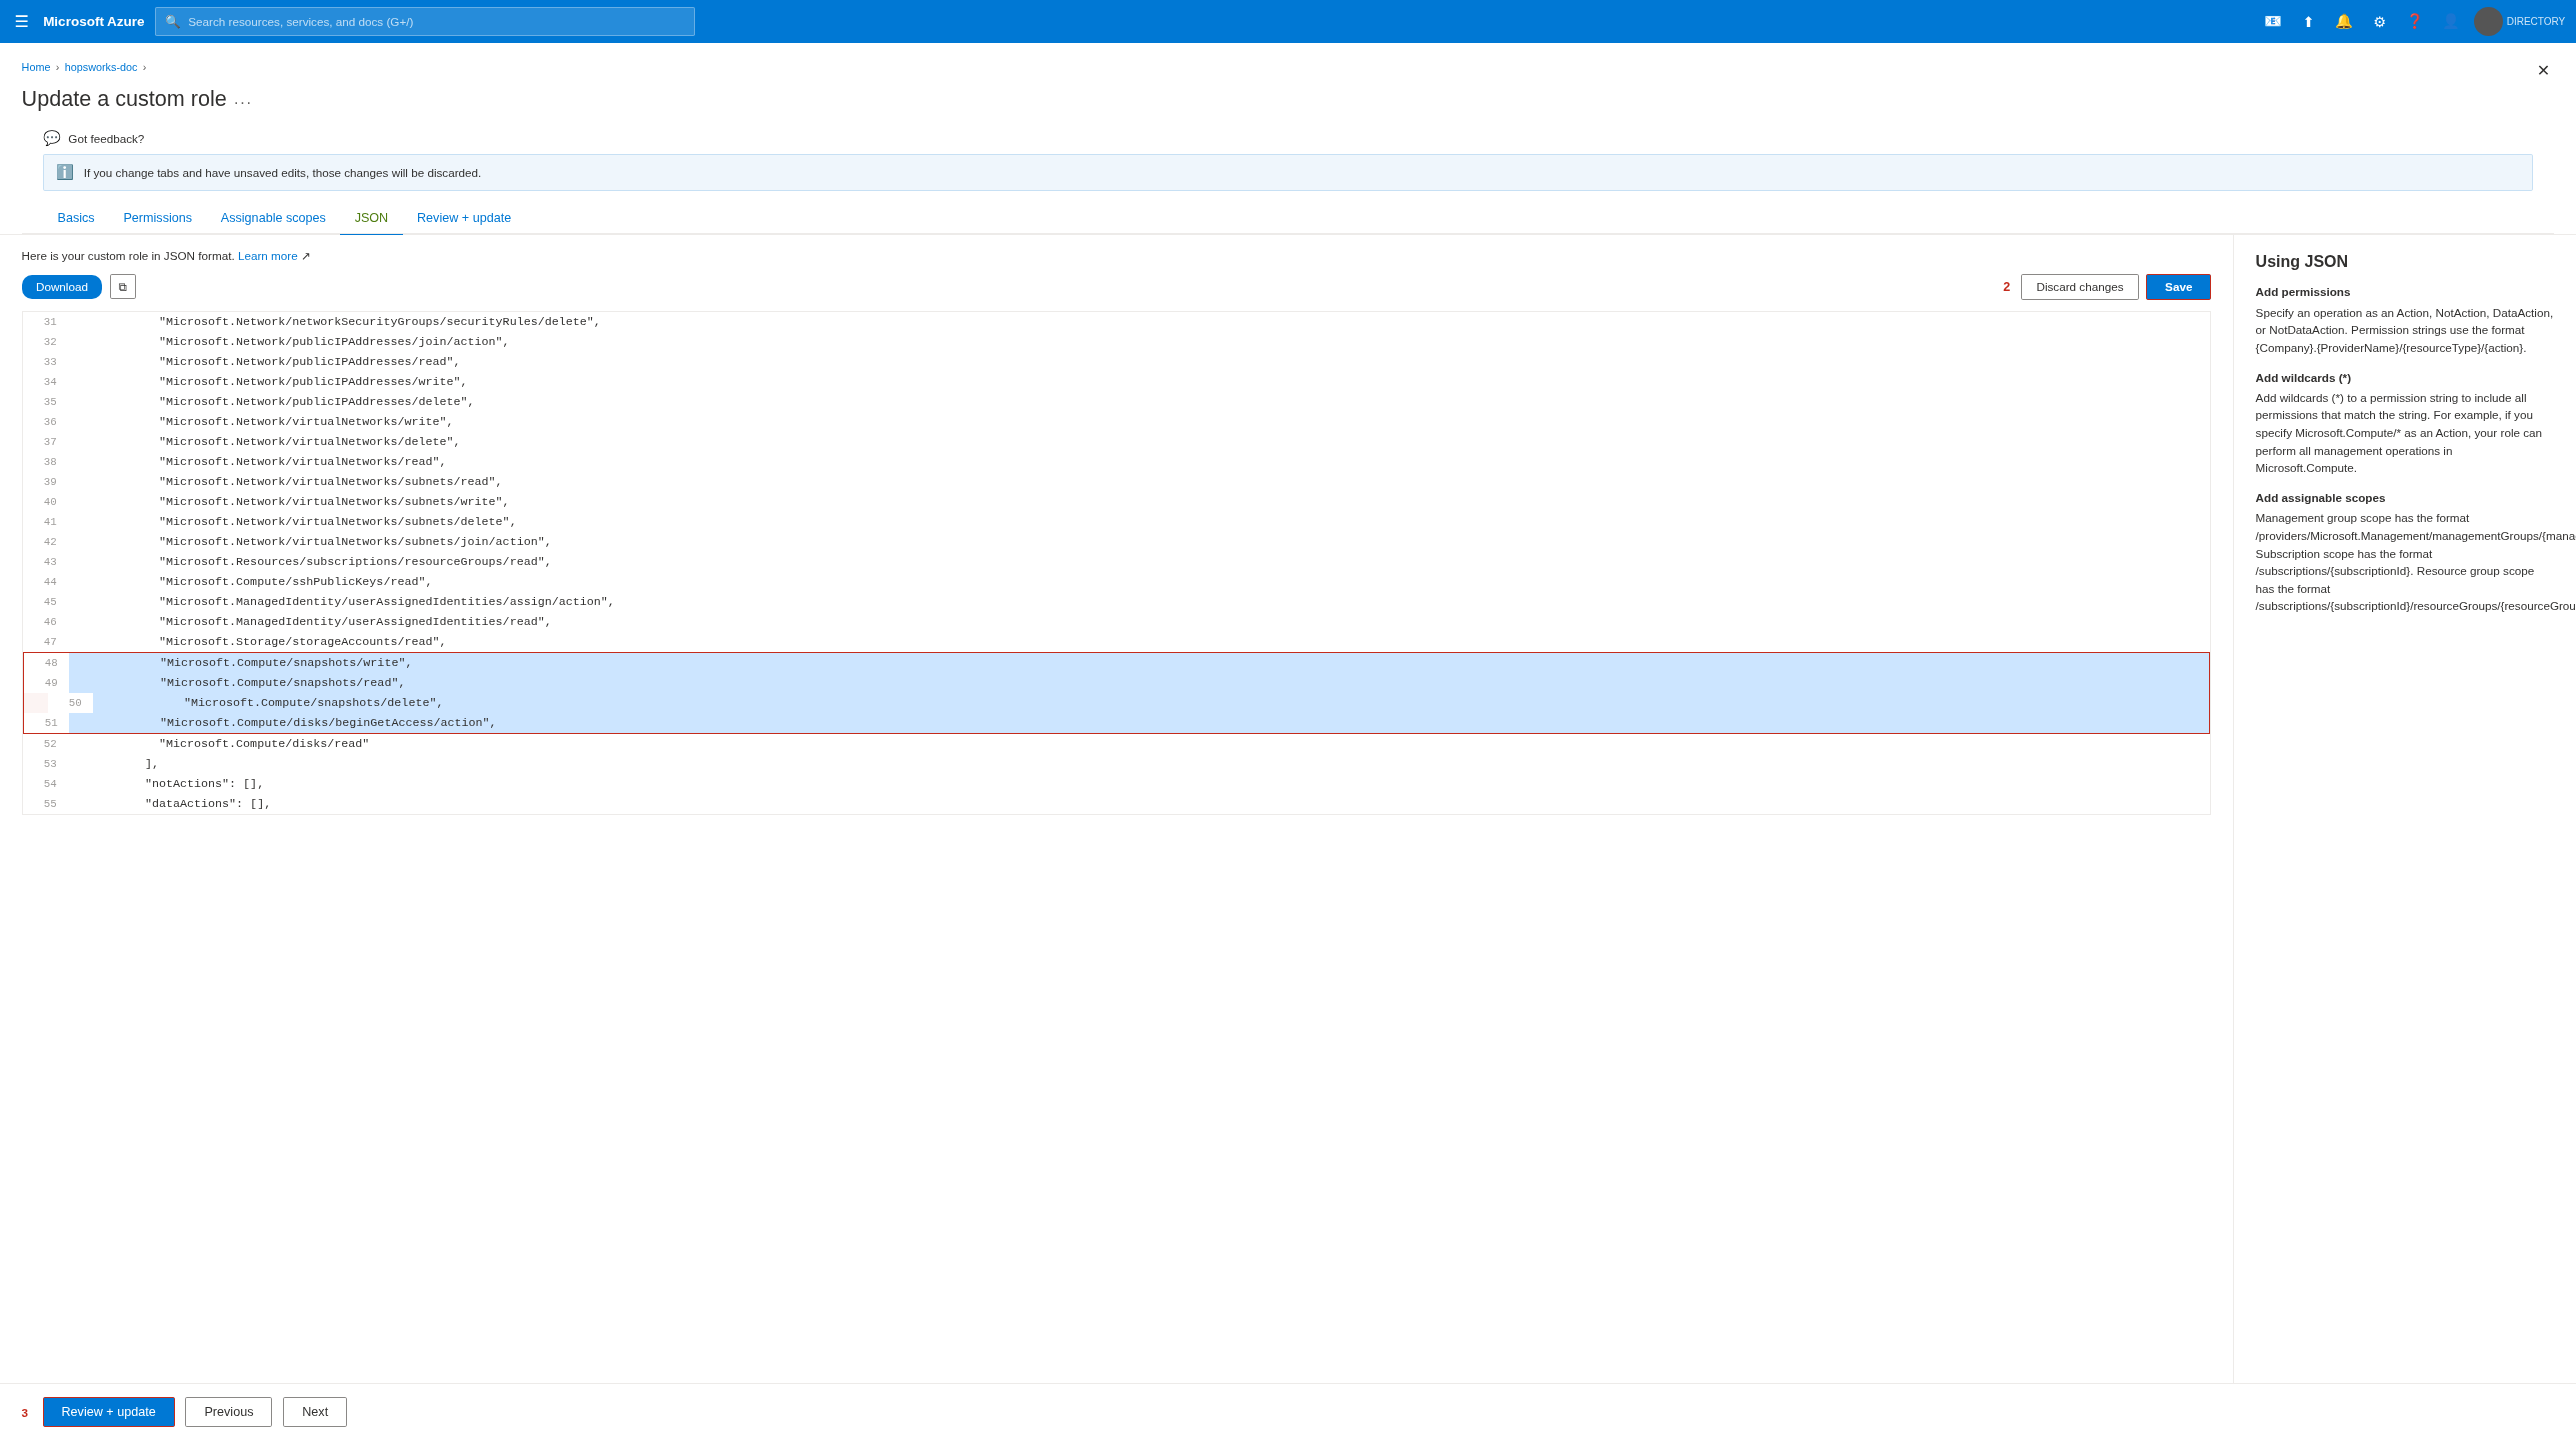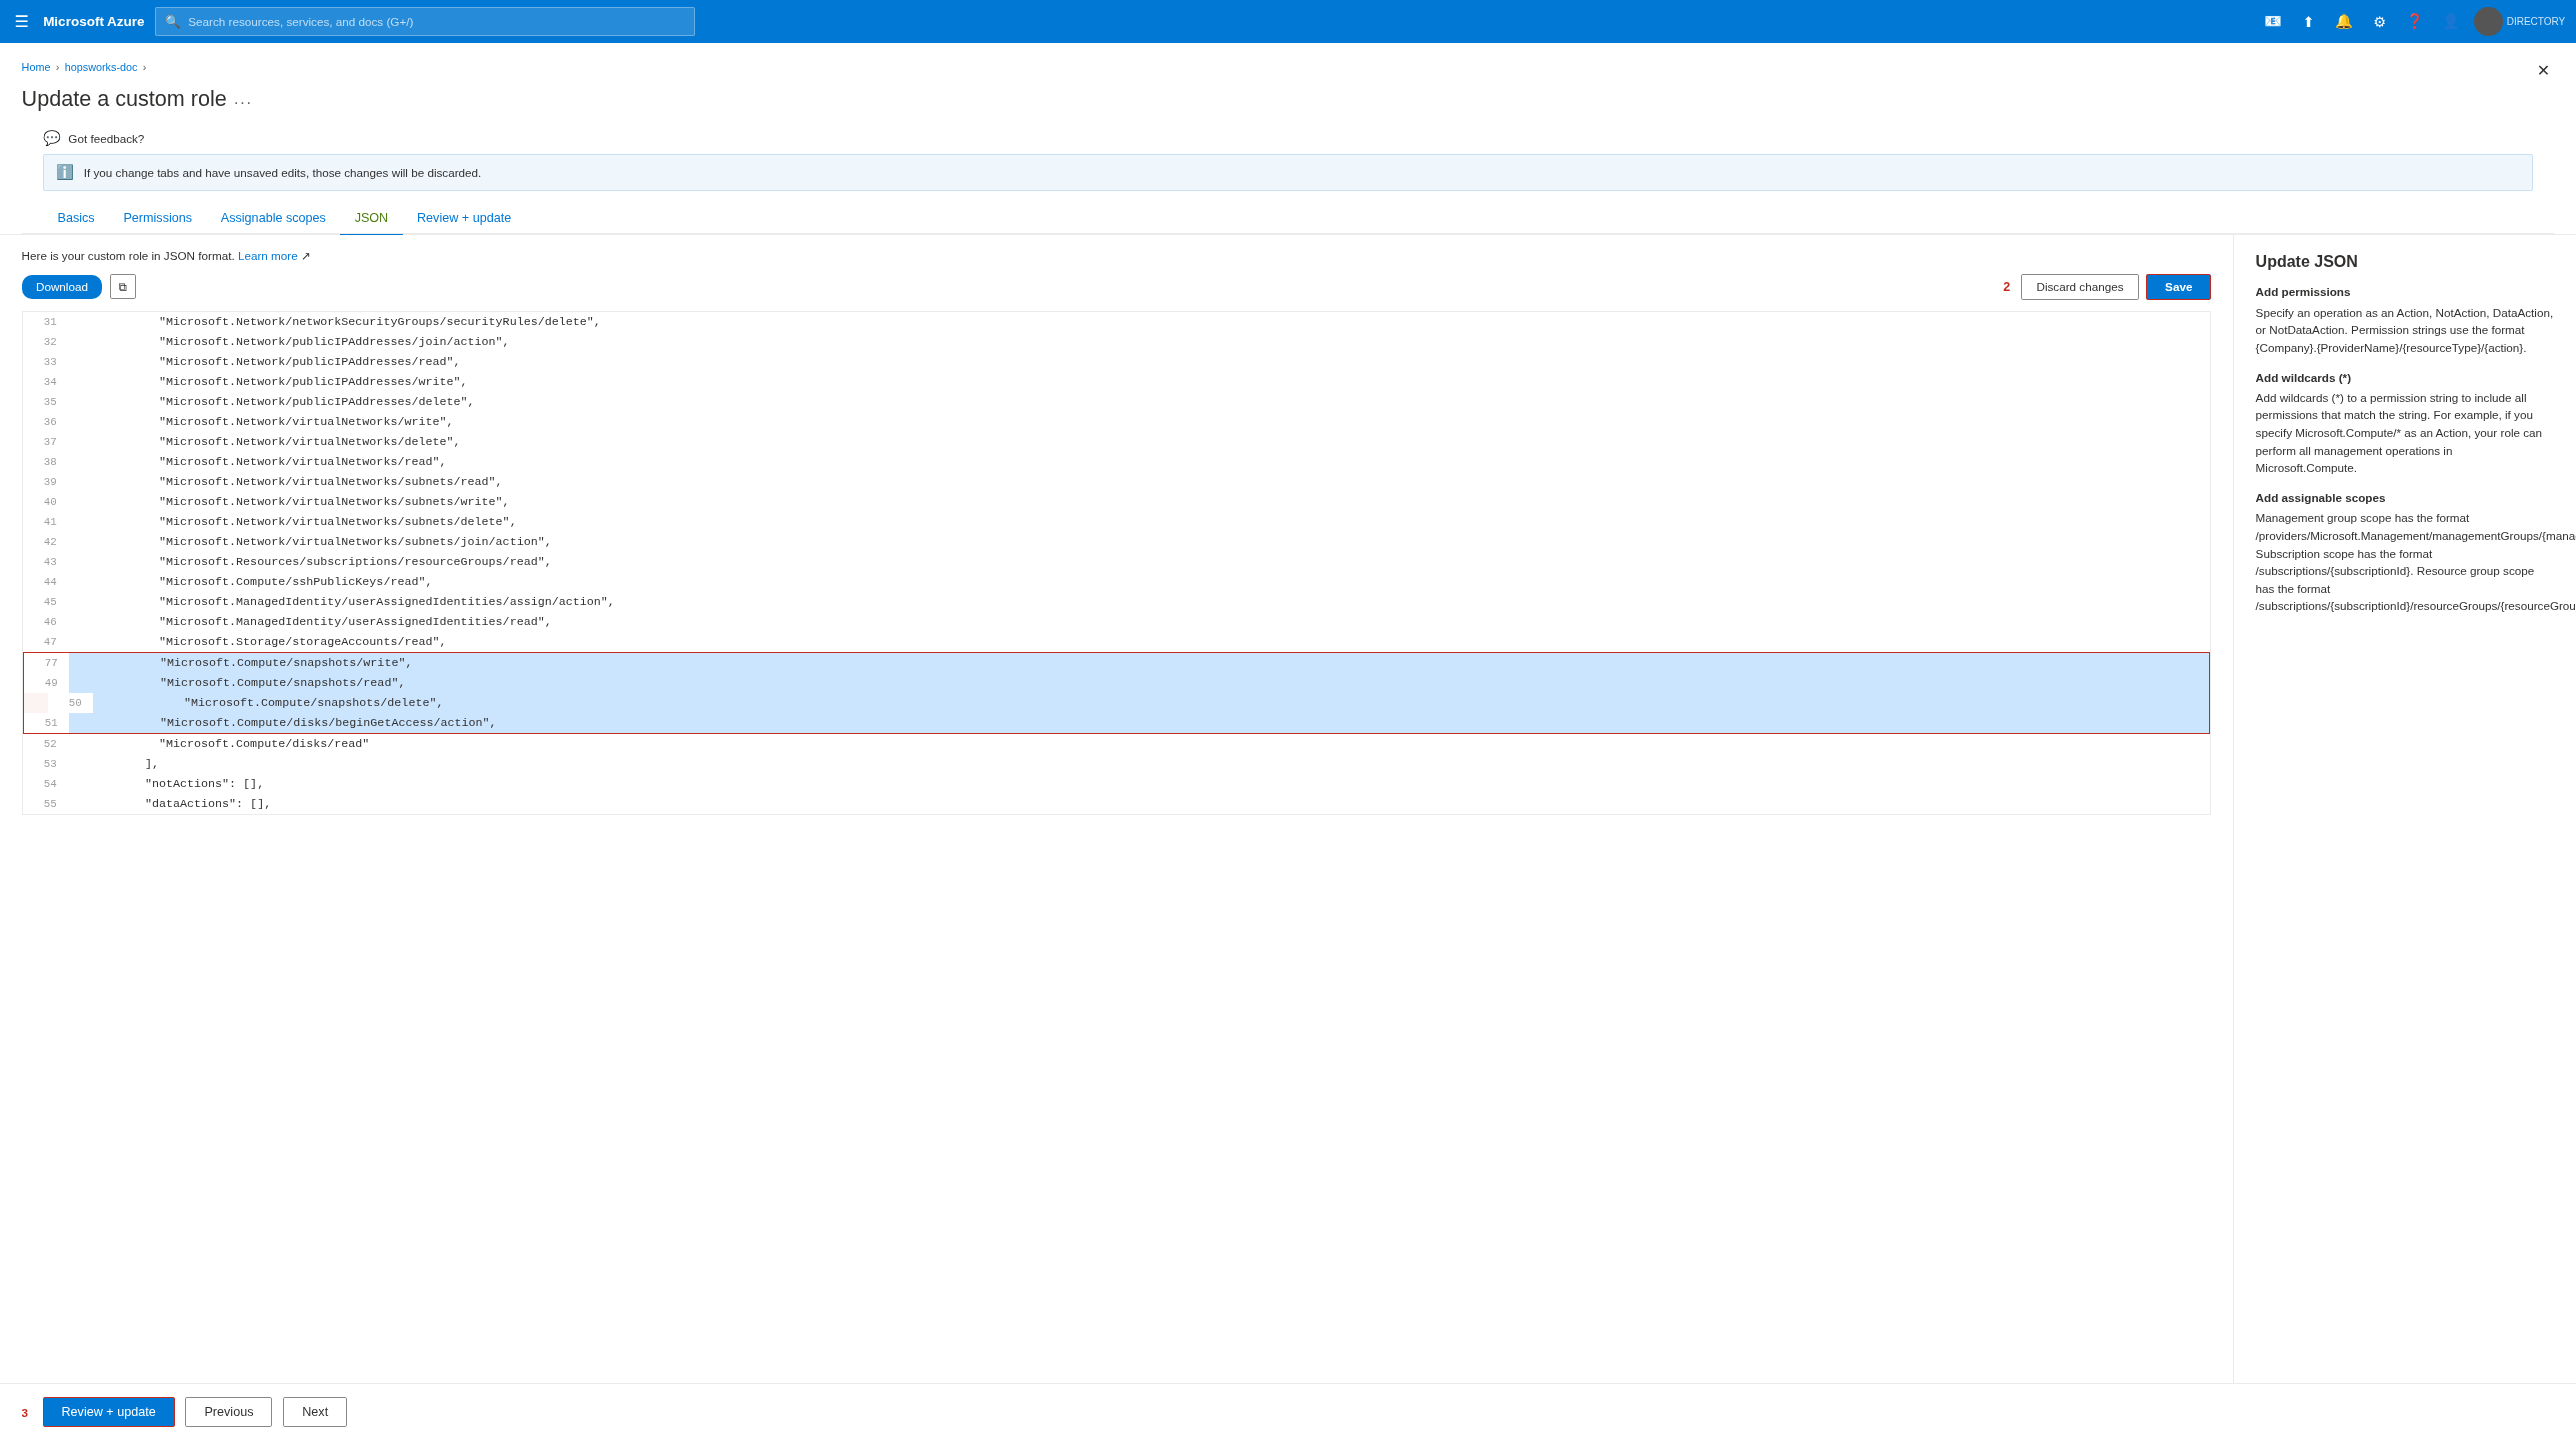--- a/index.html
+++ b/index.html
@@ -512,21 +512,21 @@
             </div>
             <div class="code-line">
               <span class="line-number">46</span>
               <span class="line-content">            "Microsoft.ManagedIdentity/userAssignedIdentities/read",</span>
             </div>
             <div class="code-line">
               <span class="line-number">47</span>
               <span class="line-content">            "Microsoft.Storage/storageAccounts/read",</span>
             </div>
             <div class="code-line selected" style="border-top: 1.8px solid rgb(196, 43, 28); border-left: 1.8px solid rgb(196, 43, 28); border-right: 1.8px solid rgb(196, 43, 28); background: rgba(196, 43, 28, 0.05);">
-              <span class="line-number">77</span>
+              <span class="line-number">48</span>
               <span class="line-content">            "Microsoft.Compute/snapshots/write",</span>
             </div>
             <div class="code-line selected" style="border-left: 1.8px solid rgb(196, 43, 28); border-right: 1.8px solid rgb(196, 43, 28); background: rgba(196, 43, 28, 0.05);">
               <span class="line-number">49</span>
               <span class="line-content">            "Microsoft.Compute/snapshots/read",</span>
             </div>
             <div class="code-line selected" style="border-left: 1.8px solid rgb(196, 43, 28); border-right: 1.8px solid rgb(196, 43, 28); background: rgba(196, 43, 28, 0.05); padding-left: 24px;">
               <span class="line-number">50</span>
               <span class="line-content">            "Microsoft.Compute/snapshots/delete",</span>
             </div>
@@ -547,21 +547,21 @@
               <span class="line-content">          "notActions": [],</span>
             </div>
             <div class="code-line">
               <span class="line-number">55</span>
               <span class="line-content">          "dataActions": [],</span>
             </div>
           </div>
       </div>
 
       <div class="right-sidebar">
-        <div class="sidebar-title">Update JSON</div>
+        <div class="sidebar-title">Using JSON</div>
 
         <div class="sidebar-section">
           <div class="sidebar-section-title">Add permissions</div>
           <div class="sidebar-section-text">Specify an operation as an Action, NotAction, DataAction, or NotDataAction. Permission strings use the format {Company}.{ProviderName}/{resourceType}/{action}.</div>
         </div>
 
         <div class="sidebar-section">
           <div class="sidebar-section-title">Add wildcards (*)</div>
           <div class="sidebar-section-text">Add wildcards (*) to a permission string to include all permissions that match the string. For example, if you specify Microsoft.Compute/* as an Action, your role can perform all management operations in Microsoft.Compute.</div>
         </div>

